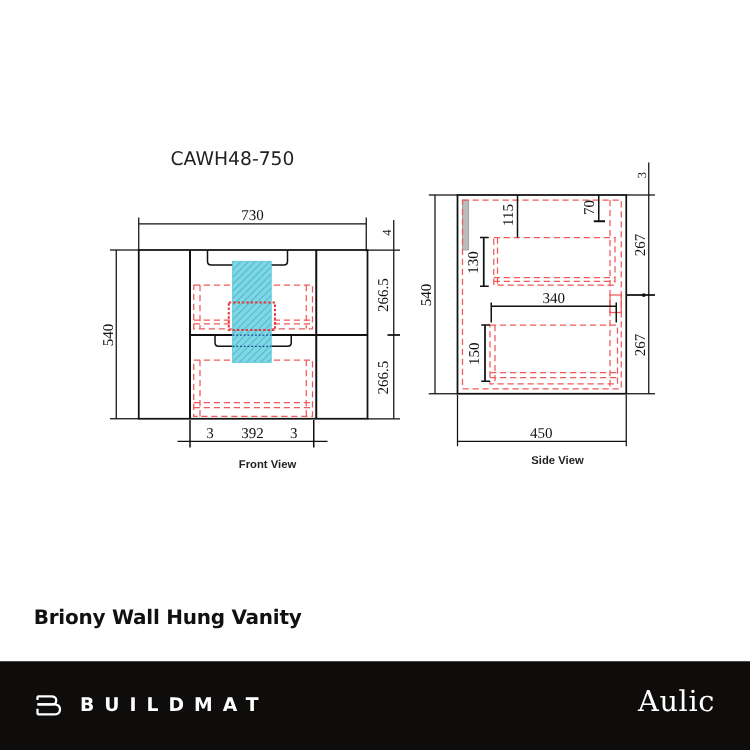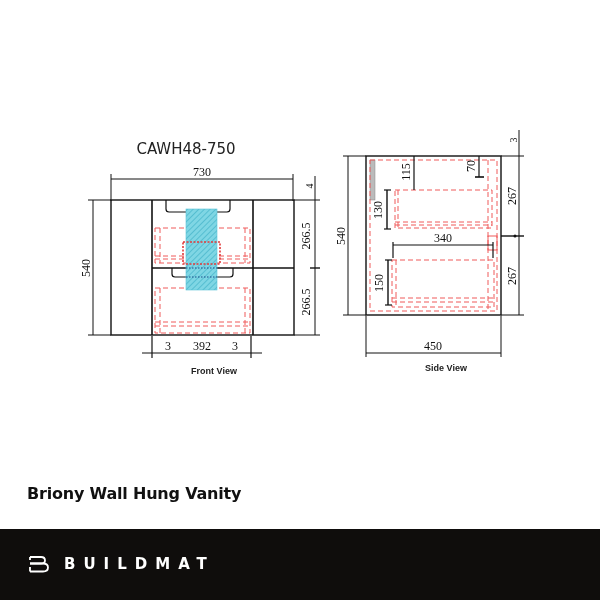--- a/index.html
+++ b/index.html
@@ -1,18 +1,18 @@
 <!DOCTYPE html>
 <html><head>
 <meta charset="utf-8">
 <style>
   html, body { margin: 0; padding: 0; }
   body { width: 600px; height: 600px; background: #ffffff; position: relative; overflow: hidden; font-family: "Liberation Sans", sans-serif; }
   .drawing { position: absolute; left: 0; top: 0; width: 600px; height: 480px; }
-  .model-code { position: absolute; left: 0; width: 372px; top: 118px; text-align: center; font-family: "DejaVu Sans", sans-serif; font-size: 15px; color: #222; margin-top: 22px; }
+  .model-code { position: absolute; left: 0; width: 372px; top: 118px; text-align: center; font-family: "DejaVu Sans", sans-serif; font-size: 15px; color: #222; }
   .dim { font-family: "Liberation Serif", serif; font-size: 12px; fill: #111; }
   .view-label { font-family: "Liberation Sans", sans-serif; font-size: 9px; font-weight: bold; fill: #222; }
   .product-title { position: absolute; left: 27px; top: 484px; font-family: "DejaVu Sans", sans-serif; font-weight: bold; font-size: 16px; color: #111; letter-spacing: -0.2px; text-align: center; }
   .footer { position: absolute; left: 0; top: 529px; width: 600px; height: 71px; background: #0f0d0c; }
   .brand-left { position: absolute; left: 28px; top: 26px; display: flex; align-items: flex-start; }
   .brand-left .logo-mark { width: 22px; height: 18px; margin-right: 14px; }
   .brand-left .brand-name { color: #fff; font-family: "DejaVu Sans", sans-serif; font-weight: bold; font-size: 15px; letter-spacing: 8px; }
   .brand-right { position: absolute; right: 28px; top: 20px; color: #fff; font-family: "DejaVu Serif", serif; font-size: 23px; font-weight: normal; letter-spacing: 0.5px; }
 </style>
 </head>
@@ -156,13 +156,14 @@
 <div class="footer">
   <div class="brand-left">
     <svg class="logo-mark" viewBox="0 0 22 18">
       <path d="M2 2 L13 2 Q17 2 17 5.5 Q17 8.5 13 8.5 L2 8.5" fill="none" stroke="#fff" stroke-width="1.8"></path>
       <path d="M2 8.5 L15 8.5 Q20 8.5 20 12.5 Q20 16.5 15 16.5 L2 16.5" fill="none" stroke="#fff" stroke-width="1.8"></path>
       <line x1="2" y1="2" x2="2" y2="5" stroke="#fff" stroke-width="1.8"></line>
       <line x1="2" y1="12" x2="2" y2="16.5" stroke="#fff" stroke-width="1.8"></line>
     </svg>
     <span class="brand-name">BUILDMAT</span>
   </div>
+  <div class="brand-right">Aulic</div>
 </div>
 
 </body></html>

